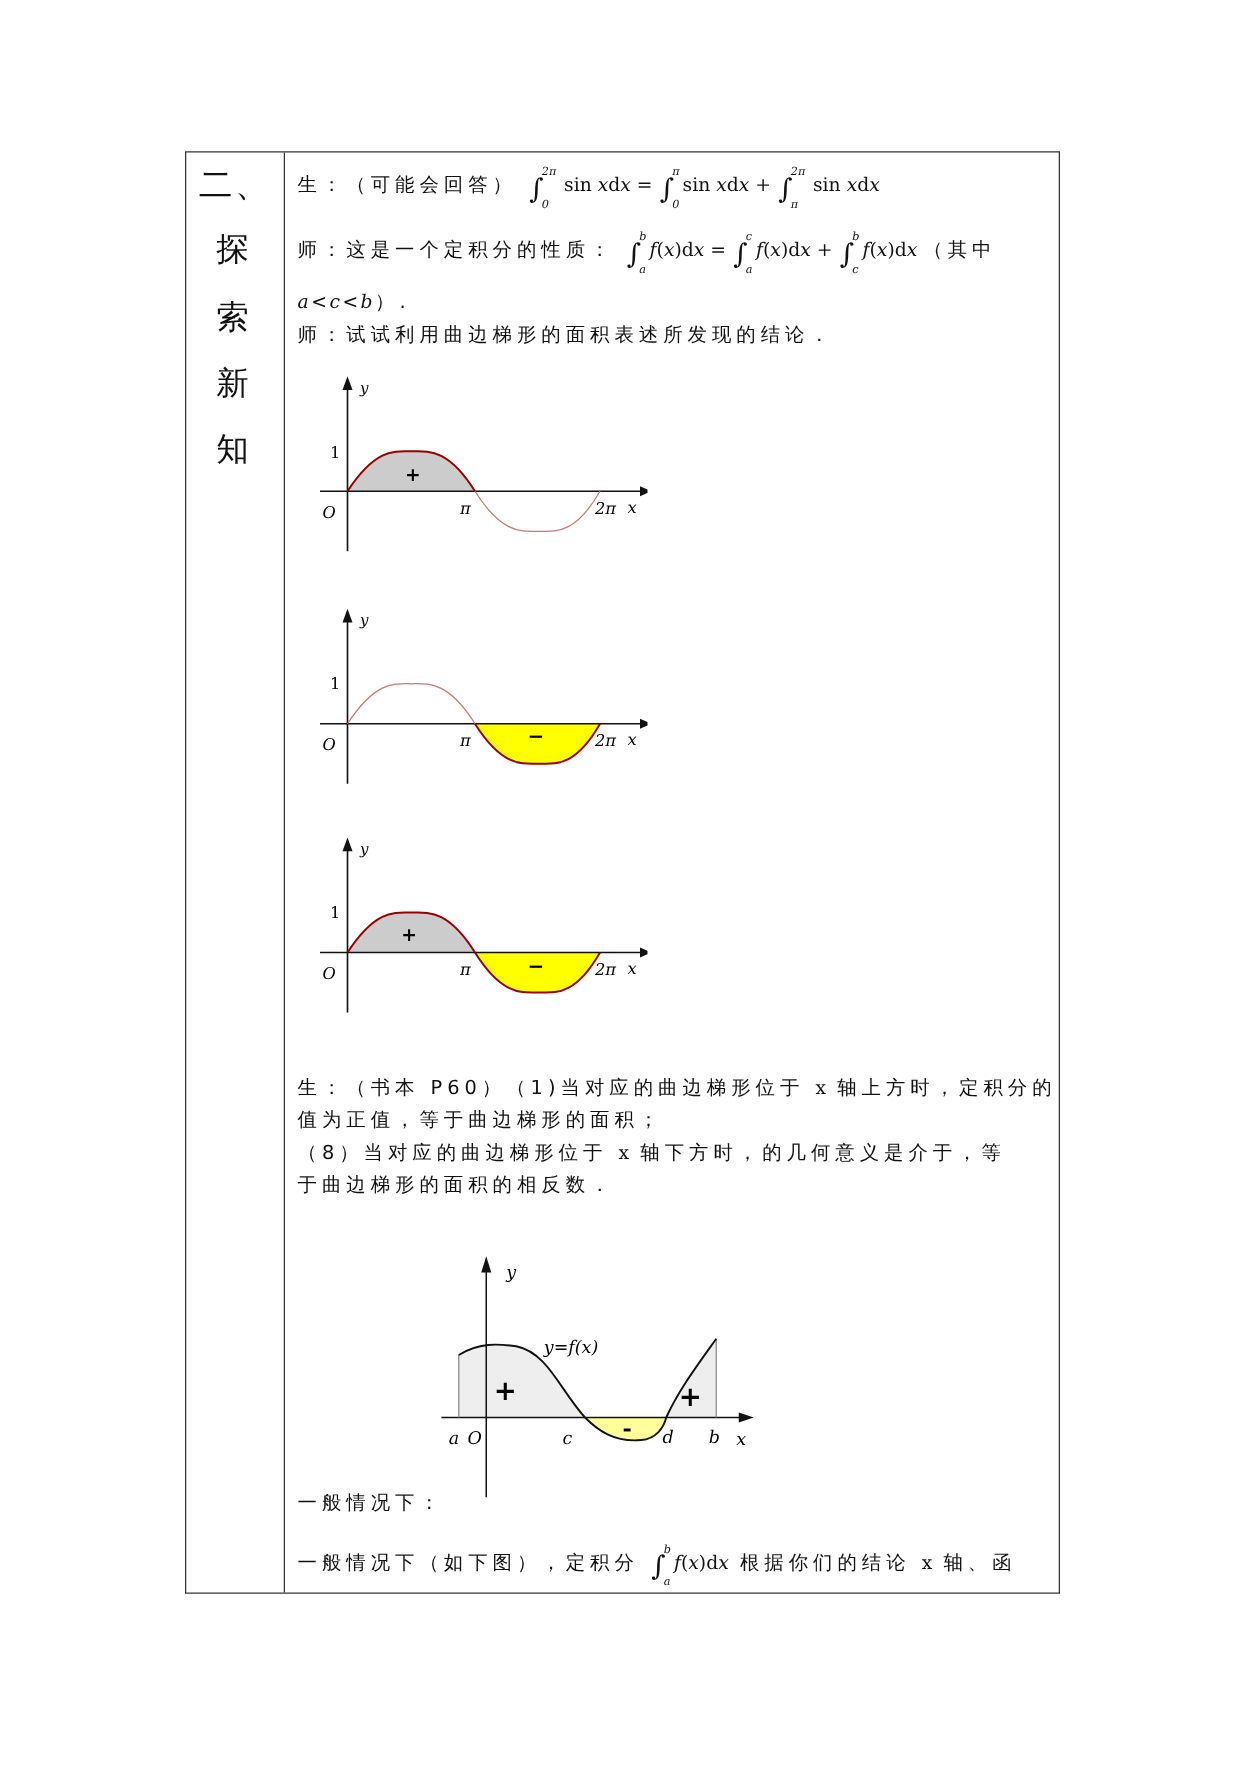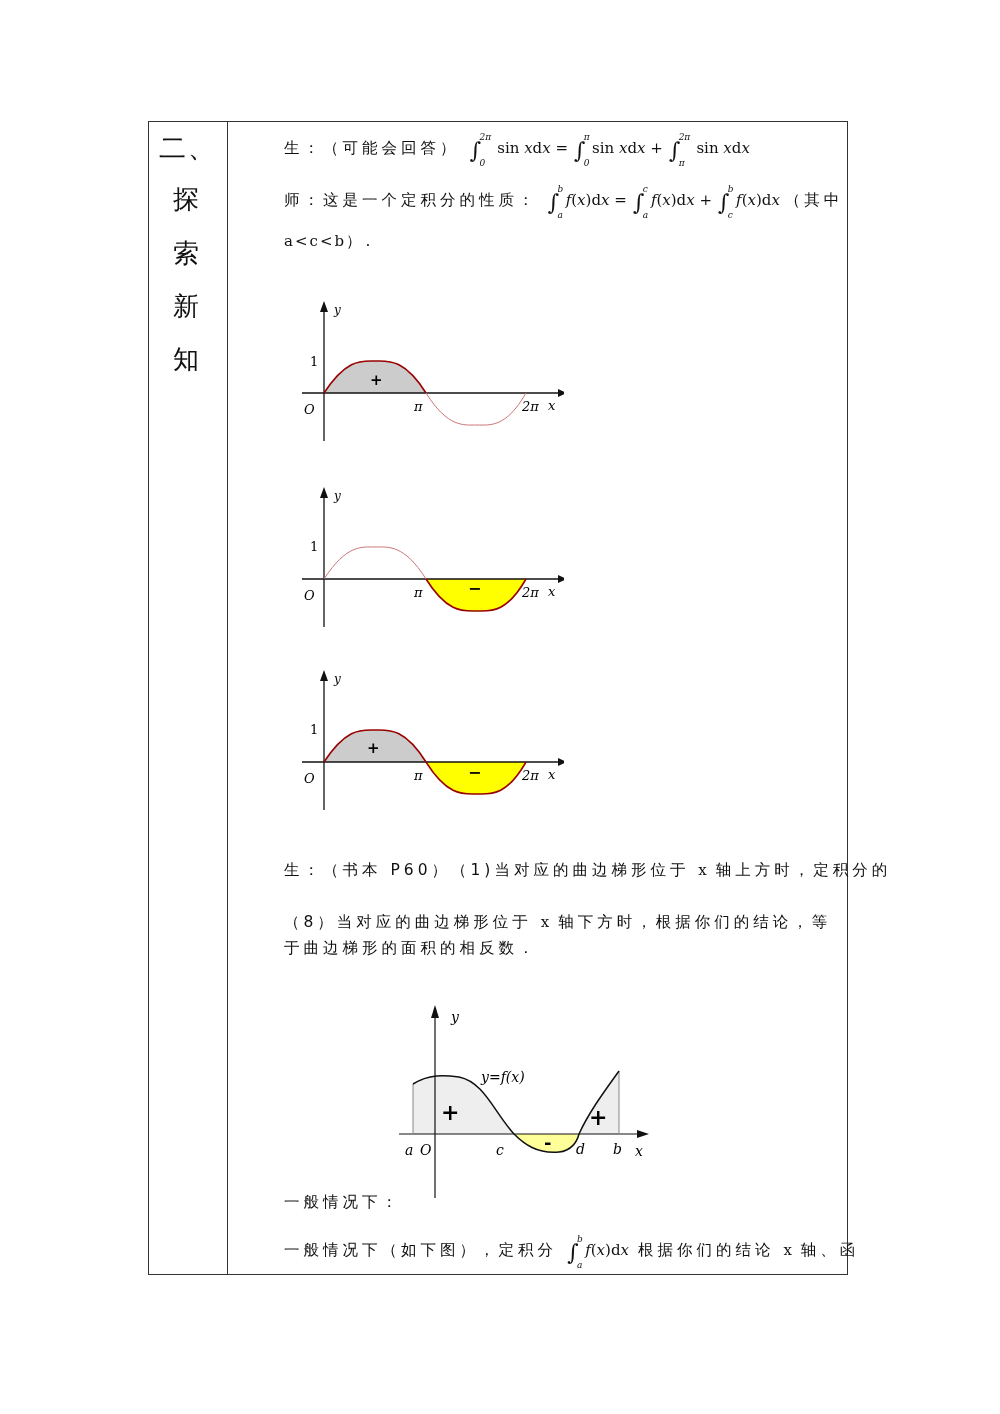--- a/index.html
+++ b/index.html
@@ -1,21 +1,21 @@
 <!DOCTYPE html>
 <html><head>
 <meta charset="utf-8">
 <style>
   html, body { margin:0; padding:0; background:#ffffff; }
   body { width:1000px; height:1414px; position:relative; font-family:"DejaVu Sans", sans-serif; color:#111; overflow:hidden; }
   .table { position:absolute; left:148px; top:121px; width:700px; height:1154px; border:1.5px solid #333; box-sizing:border-box; }
   .col-left { position:absolute; left:0; top:0; width:79px; height:100%; border-right:1.5px solid #333; box-sizing:border-box; }
   .sec-num { position:absolute; left:10px; top:8px; font-size:27px; letter-spacing:2px; }
   .sec-char { position:absolute; left:24px; font-size:26px; }
-  .content { position:absolute; left:89px; top:0; width:600px; height:100%;margin-left:46px; }
+  .content { position:absolute; left:89px; top:0; width:600px; height:100%; }
   .line { position:absolute; left:0; font-size:15.5px; letter-spacing:4px; white-space:nowrap; }
   .math { font-family:"DejaVu Serif", serif; font-size:15px; letter-spacing:0; font-style:normal; }
   .math i { font-style:italic; }
   .int { display:inline-block; position:relative; font-family:"DejaVu Serif", serif; font-size:22px; vertical-align:-5px; margin:0 2px 0 1px; letter-spacing:0; }
   .int sup, .int sub { position:absolute; font-size:9px; font-style:italic; left:10px; }
   .int sup { top:-6px; } .int sub { bottom:-5px; }
   svg text { font-family:"DejaVu Serif", serif; }
   .fig { position:absolute; }
 </style>
 </head>
@@ -41,23 +41,24 @@
 
     <div class="line" style="top:68px">
       <span>师：这是一个定积分的性质：</span>
       <span class="math">
         <span class="int">∫<sup>b</sup><sub>a</sub></span>&nbsp;<i>f</i>(<i>x</i>)d<i>x</i> = <span class="int">∫<sup>c</sup><sub>a</sub></span>&nbsp;<i>f</i>(<i>x</i>)d<i>x</i> + <span class="int">∫<sup>b</sup><sub>c</sub></span>&nbsp;<i>f</i>(<i>x</i>)d<i>x</i>
       </span>
       <span>（其中</span>
     </div>
 
     <div class="line" style="top:109px">
-      <span class="math" style="letter-spacing:2px">a&lt;c&lt;b</span><span>）.</span>
+      <span class="math" style="font-style:italic;letter-spacing:2px">a&lt;c&lt;b</span><span>）.</span>
     </div>
 
+    <div class="line" style="top:136px">师：试试利用曲边梯形的面积表述所发现的结论．</div>
 
     <svg class="fig" style="left:8px;top:176px" width="272" height="148" viewBox="0 0 272 148">
       <path d="M32,95 C55,60 70,63 83,63 C96,63 112,60 134,95 Z" fill="#cccccc"></path>
       <line x1="10" y1="95" x2="266" y2="95" stroke="#111" stroke-width="1.3"></line>
       <polygon points="266,91 275,95 266,99" fill="#111"></polygon>
       <line x1="32" y1="143" x2="32" y2="6" stroke="#111" stroke-width="1.3"></line>
       <polygon points="28,14 32,3 36,14" fill="#111"></polygon>
       <path d="M32,95 C55,60 70,63 83,63 C96,63 112,60 134,95" fill="none" stroke="#990000" stroke-width="1.6"></path>
       <path d="M134,95 C156,130 172,127 185,127 C198,127 214,130 234,95" fill="none" stroke="#cc7777" stroke-width="1"></path>
       <text x="42" y="16" font-size="12" font-style="italic">y</text>
@@ -103,24 +104,25 @@
       <text x="122" y="113" font-size="13" font-style="italic">π</text>
       <text x="230" y="113" font-size="13" font-style="italic">2π</text>
       <text x="256" y="112" font-size="13" font-style="italic">x</text>
     </svg>
 
     <div class="line" style="top:738px">
       <span>生：（书本 P60）（1)当对应的曲边梯形位于</span>
       <i class="math">x</i>
       <span>轴上方时，定积分的</span>
     </div>
+    <div class="line" style="top:764px">值为正值，等于曲边梯形的面积；</div>
     <div class="line" style="top:790px">
       <span>（8）当对应的曲边梯形位于</span>
       <i class="math">x</i>
-      <span>轴下方时，根据你们的结论，等</span>
+      <span>轴下方时，的几何意义是介于，等</span>
     </div>
     <div class="line" style="top:816px">于曲边梯形的面积的相反数．</div>
 
     <svg class="fig" style="left:115px;top:880px" width="260" height="196" viewBox="0 0 260 196">
       <path d="M14,98 L14,82 C30,72 45,73 60,75 C85,80 95,110 115,132 L14,132 Z" fill="#eeeeee"></path>
       <path d="M115,132 C125,142 138,152 160,150 C172,149 178,140 180,132 Z" fill="#ffff99"></path>
       <path d="M180,132 C190,110 205,90 220,69 L220,132 Z" fill="#eeeeee"></path>
       <line x1="0" y1="132" x2="240" y2="132" stroke="#111" stroke-width="1.2"></line>
       <polygon points="238,128 250,132 238,136" fill="#111"></polygon>
       <line x1="36" y1="196" x2="36" y2="6" stroke="#111" stroke-width="1.2"></line>

